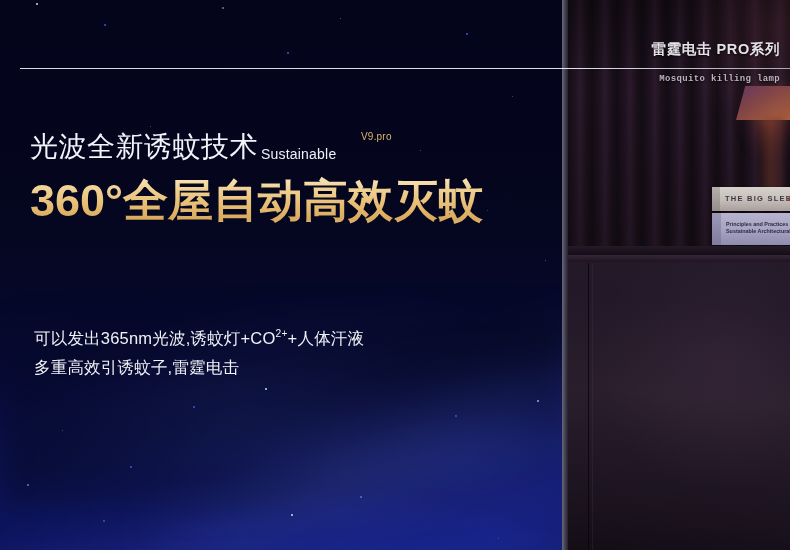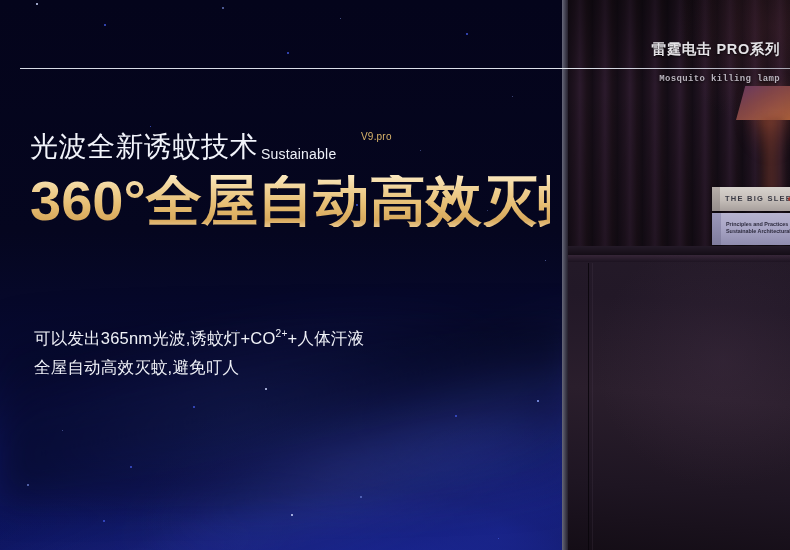--- a/index.html
+++ b/index.html
@@ -200,21 +200,21 @@
     margin-left:39px;
   }
   .l1 .en .ts{
     position:absolute;left:0;top:14px;
     font-size:14px;color:#eef1f8;letter-spacing:.2px;
     white-space:nowrap;
   }
 
   .l2{
     margin-top:9px;
-    font-size:56px;line-height:52px;
+    font-size:45px;line-height:52px;
     font-weight:700;letter-spacing:0px;
     white-space:nowrap;
     background:linear-gradient(180deg,#fbe9bf 0%,#f0d296 26%,#e6bd72 58%,#d8a95c 86%,#e9c78c 100%);
     -webkit-background-clip:text;background-clip:text;
     color:transparent;-webkit-text-fill-color:transparent;
     font-family:"Liberation Sans","DejaVu Sans",sans-serif;
   }
   .l3{
     margin-top:2px;
     font-size:37px;line-height:46px;
@@ -315,16 +315,16 @@
       <span class="en">
         <span class="v9">V9.pro</span>
         <span class="ts">Sustainable</span>
       </span>
     </div>
     <div class="l2">360°全屋自动高效灭蚊</div>
   </div>
 
   <div class="body-copy">
     <p><span>可以发出365nm光波,诱蚊灯+CO</span><sup>2+</sup><span>+人体汗液</span></p>
-    <p>全屋自动高效灭蚊,避免叮人</p>
+    <p>多重高效引诱蚊子,雷霆电击</p>
   </div>
 
 </div>
 
 </body></html>

